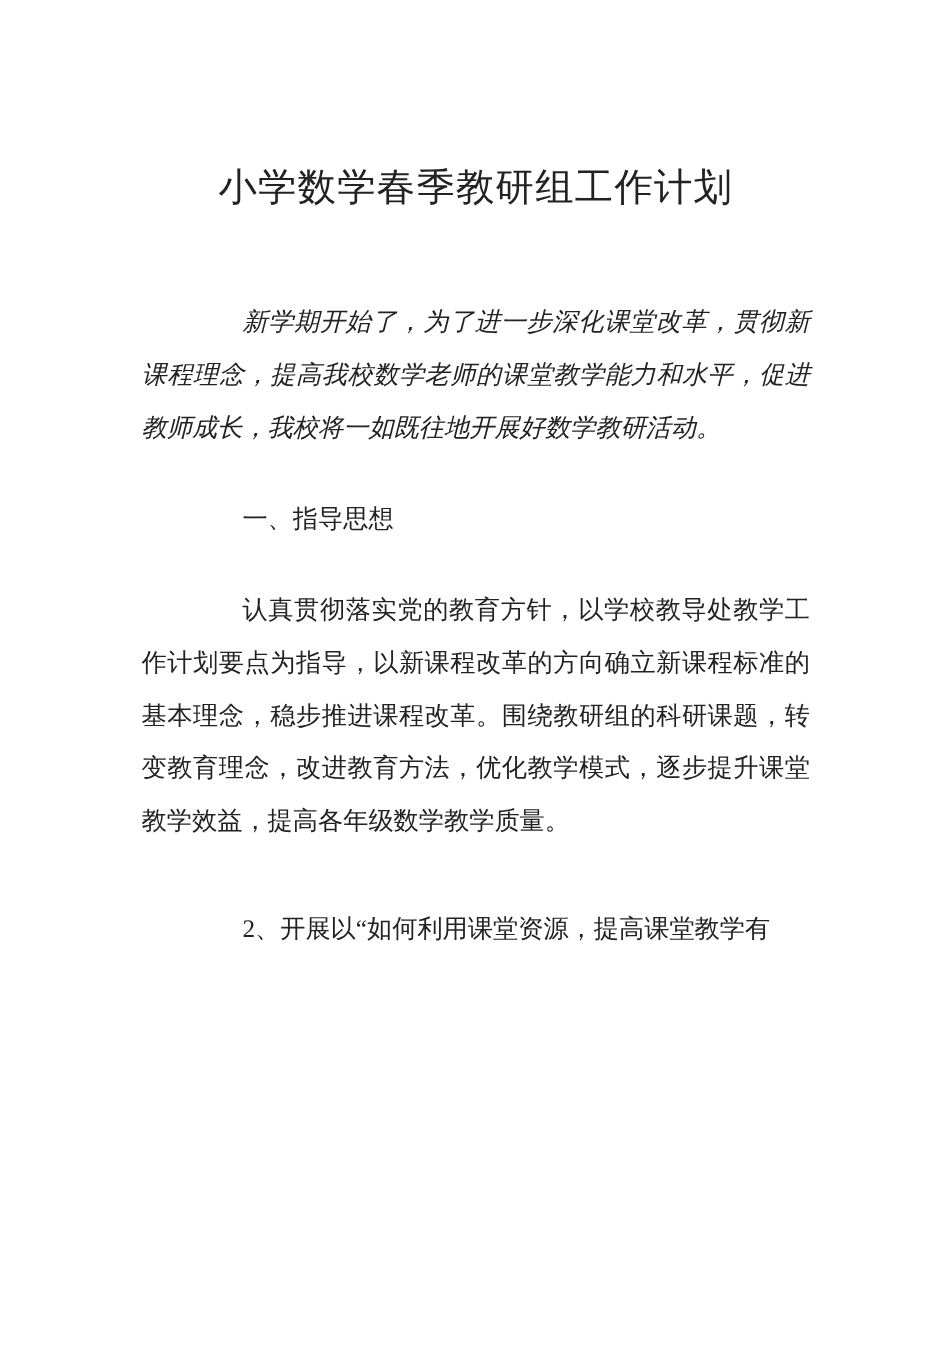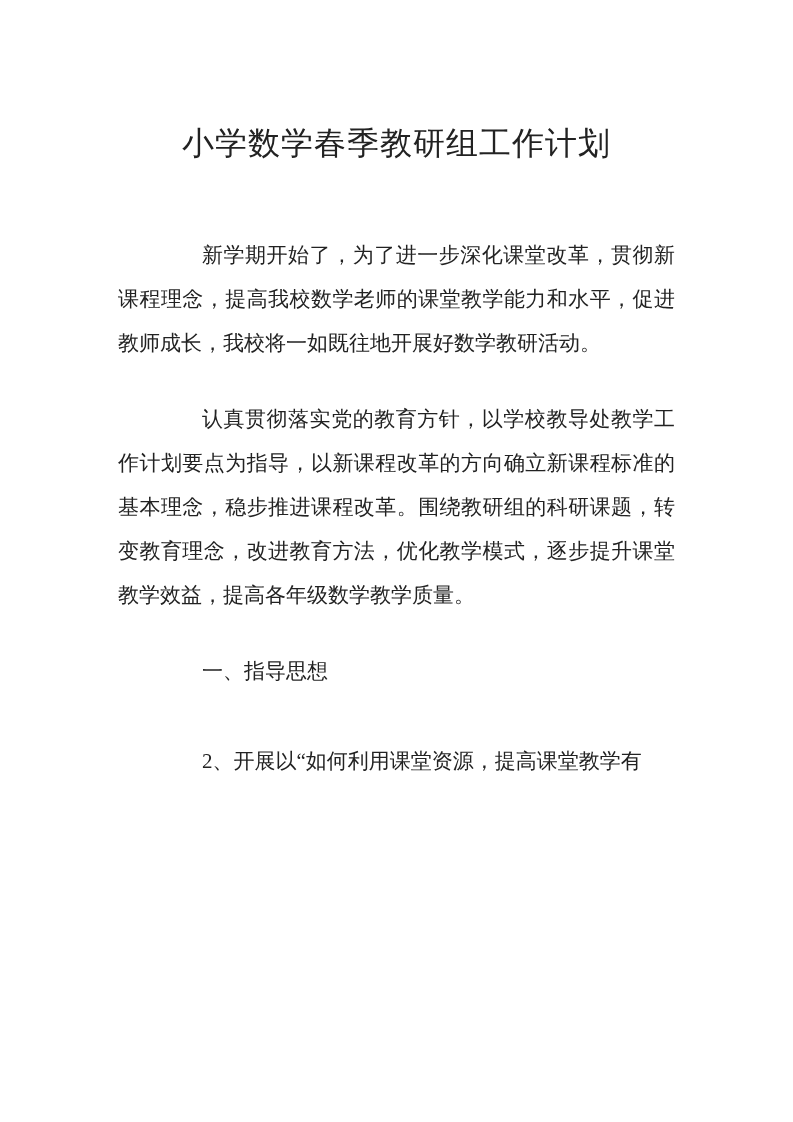--- a/index.html
+++ b/index.html
@@ -13,56 +13,57 @@
     height: 1122px;
     margin: 0 auto;
     background: #ffffff;
     box-sizing: border-box;
     padding: 0 118px;
     overflow: hidden;
     font-family: "Liberation Serif", "DejaVu Serif", serif;
     color: #222222;
   }
   .doc-title {
-    margin: 0;
+    margin: 13px;
     padding-top: 122px;
     font-size: 32px;
     line-height: 42px;
     font-weight: normal;
     text-align: center;
     letter-spacing: 1px;
     white-space: nowrap;
   }
   .para {
     margin: 32px 0;
     font-size: 21px;
     line-height: 44px;
     text-align: justify;
     text-justify: inter-ideograph;
     text-indent: 84px;
   }
   .para.first {
     margin-top: 69px;
+    font-style: italic;
   }
   .para.last {
     margin-top: 46px;
     text-align: left;
   }
   .para.heading {
     text-align: left;
   }
 </style>
 </head>
 <body>
 
 <div class="page">
   <h1 class="doc-title">小学数学春季教研组工作计划</h1>
 
   <p class="para first">新学期开始了，为了进一步深化课堂改革，贯彻新课程理念，提高我校数学老师的课堂教学能力和水平，促进教师成长，我校将一如既往地开展好数学教研活动。</p>
 
+  <p class="para heading">一、指导思想</p>
+
   <p class="para">认真贯彻落实党的教育方针，以学校教导处教学工作计划要点为指导，以新课程改革的方向确立新课程标准的基本理念，稳步推进课程改革。围绕教研组的科研课题，转变教育理念，改进教育方法，优化教学模式，逐步提升课堂教学效益，提高各年级数学教学质量。</p>
-
-  <p class="para heading">一、指导思想</p>
 
 
 
   <p class="para last">2、开展以“如何利用课堂资源，提高课堂教学有</p>
 </div>
 
 </body></html>

